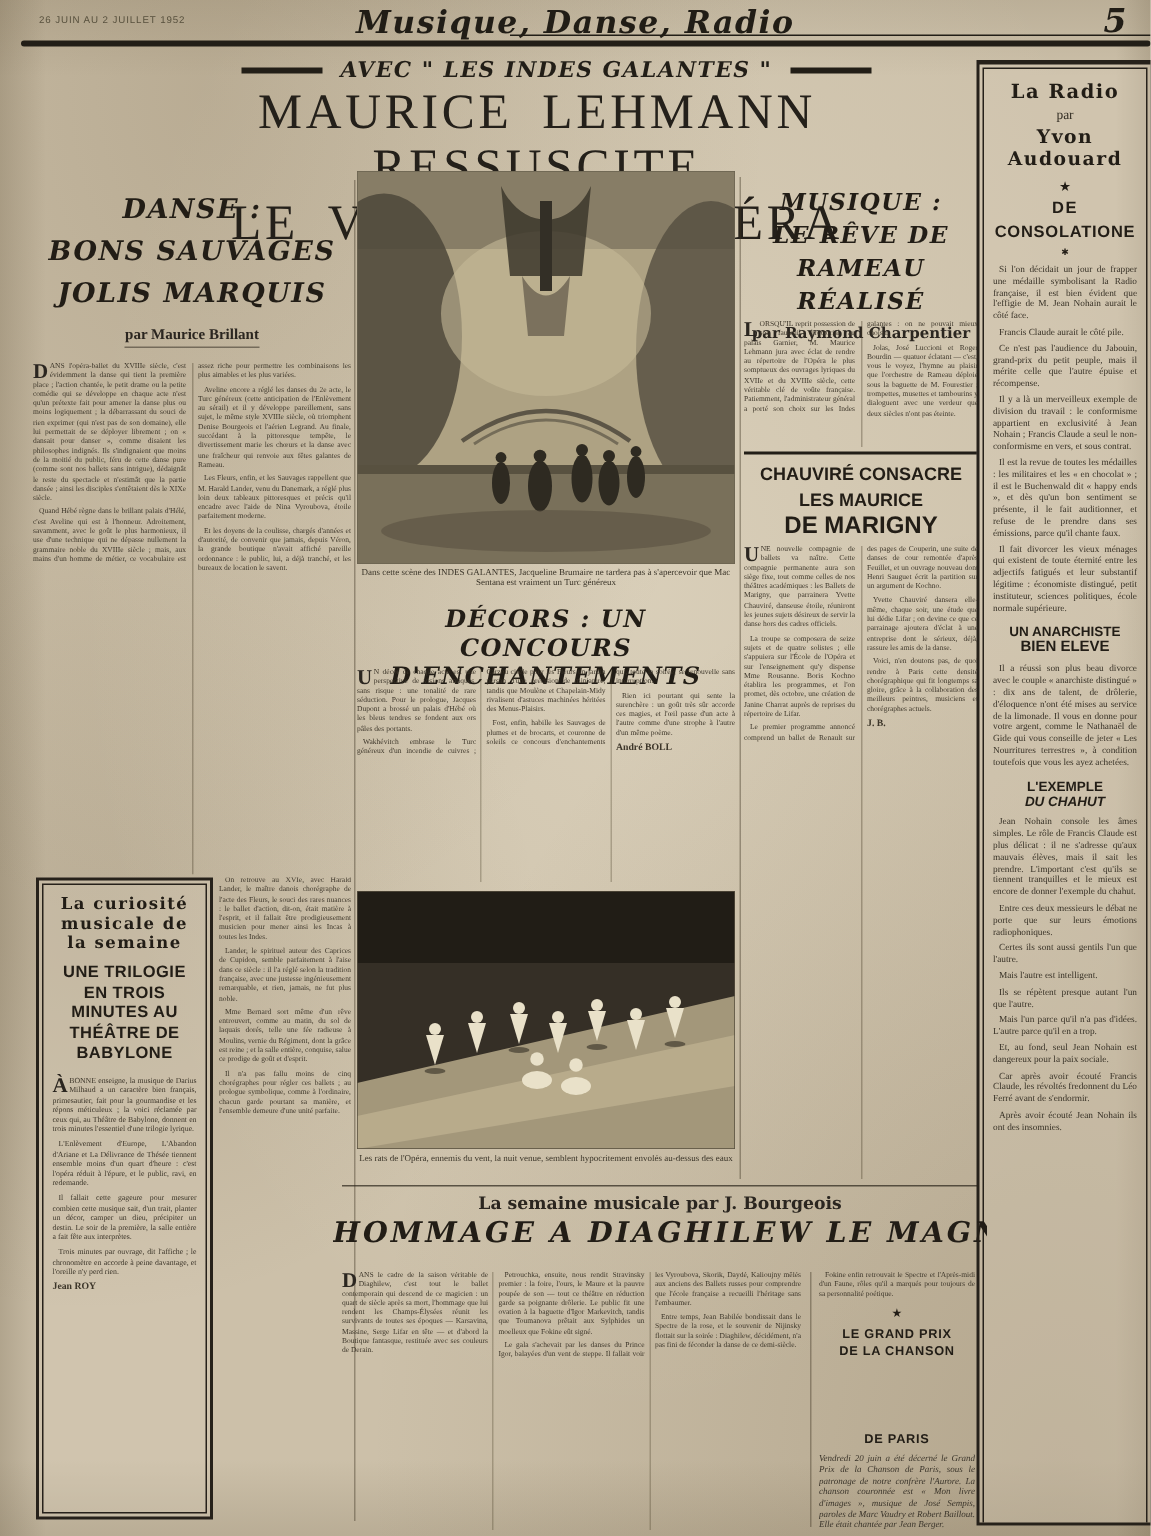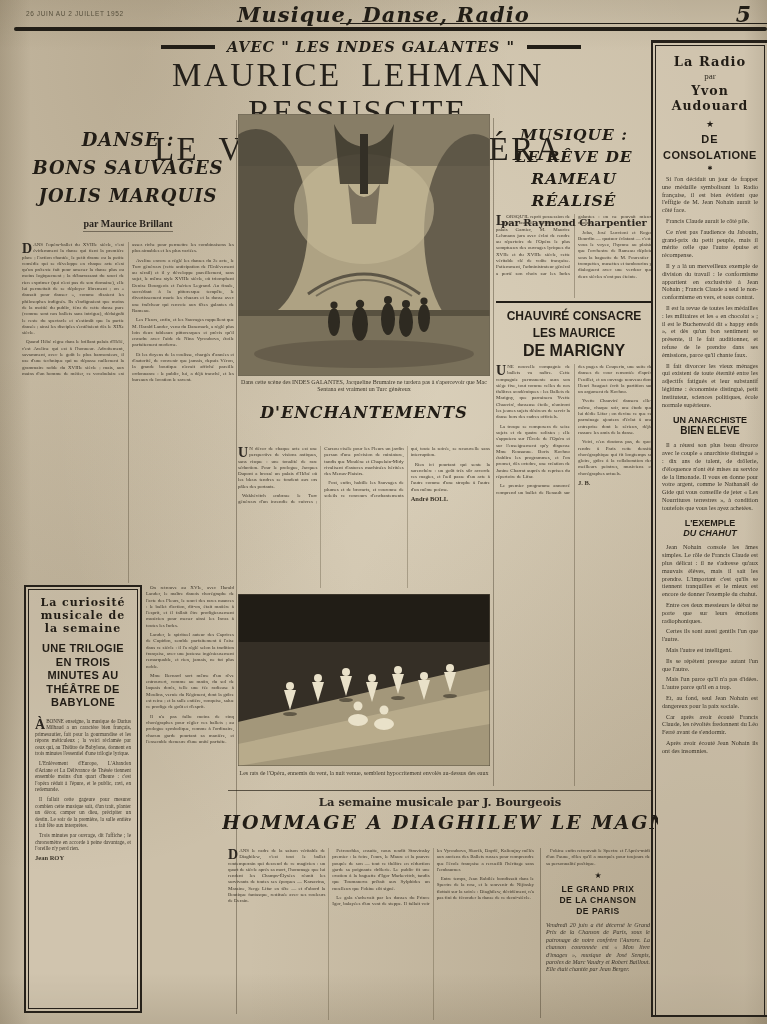--- a/index.html
+++ b/index.html
@@ -141,20 +141,21 @@
         <ellipse cx="96" cy="208" rx="6" ry="14"></ellipse>
           <circle cx="96" cy="191" r="3.6"></circle>
       </g>
       <ellipse cx="126" cy="240" rx="110" ry="14" fill="#4f4839" opacity=".45"></ellipse>
       <rect width="252" height="262" fill="none" stroke="#6b6350" stroke-width="1"></rect>
     </svg>
   </div>
   <div class="abs c caption" style="left:238px; top:379px; width:252px;">Dans cette scène des INDES GALANTES, Jacqueline Brumaire ne tardera pas à s'apercevoir que Mac Sentana est vraiment un Turc généreux</div>
 
   <div class="abs c" style="left:238px; top:403px; width:252px;">
+    <div class="sec-title" style="font-size:16px; line-height:19px;">DÉCORS : UN CONCOURS</div>
     <div class="sec-title" style="font-size:16px; line-height:19px;">D'ENCHANTEMENTS</div>
   </div>
   <div class="abs t5 cols3" style="left:238px; top:446px; width:252px; height:142px;">
     <p class="cap">UN décor de chaque acte est une perspective de visions antiques, sans risque : une tonalité de rare séduction. Pour le prologue, Jacques Dupont a brossé un palais d'Hébé où les bleus tendres se fondent aux ors pâles des portants.</p>
     <p>Wakhévitch embrase le Turc généreux d'un incendie de cuivres ; Carzou cisèle pour les Fleurs un jardin persan d'une précision de miniature, tandis que Moulène et Chapelain-Midy rivalisent d'astuces machinées héritées des Menus-Plaisirs.</p>
     <p>Fost, enfin, habille les Sauvages de plumes et de brocarts, et couronne de soleils ce concours d'enchantements qui, toute la soirée, se renouvelle sans interruption.</p>
     <p>Rien ici pourtant qui sente la surenchère : un goût très sûr accorde ces magies, et l'œil passe d'un acte à l'autre comme d'une strophe à l'autre d'un même poème.</p>
     <p class="sig">André BOLL</p>
   </div>
 
@@ -276,18 +277,18 @@
   </div>
 
   <div class="abs" style="left:546px; top:848px; width:104px; height:172px;">
     <div class="t5">
       <p>Fokine enfin retrouvait le Spectre et l'Après-midi d'un Faune, rôles qu'il a marqués pour toujours de sa personnalité poétique.</p>
     </div>
     <div class="star" style="font-size:8px; margin:4px 0;">★</div>
     <div class="c">
       <div class="sans-head" style="font-size:8.5px; line-height:11px; letter-spacing:.5px;">LE GRAND PRIX</div>
       <div class="sans-head" style="font-size:8.5px; line-height:11px; letter-spacing:.5px;">DE LA CHANSON</div>
-      <div class="sans-head" style="font-size:8.5px; line-height:11px; letter-spacing:.5px;">DE PARIS</div>
+      <div class="sans-head" style="font-size:8.5px; line-height:11px; letter-spacing:.5px;margin-top:48px;">DE PARIS</div>
     </div>
     <div class="j" style="font-size:6px; line-height:7.4px; font-style:italic; margin-top:5px; color:#3a342a;">Vendredi 20 juin a été décerné le Grand Prix de la Chanson de Paris, sous le patronage de notre confrère l'Aurore. La chanson couronnée est « Mon livre d'images », musique de José Sempis, paroles de Marc Vaudry et Robert Baillout. Elle était chantée par Jean Berger.</div>
   </div>
 
 </div>
 
 </body></html>

